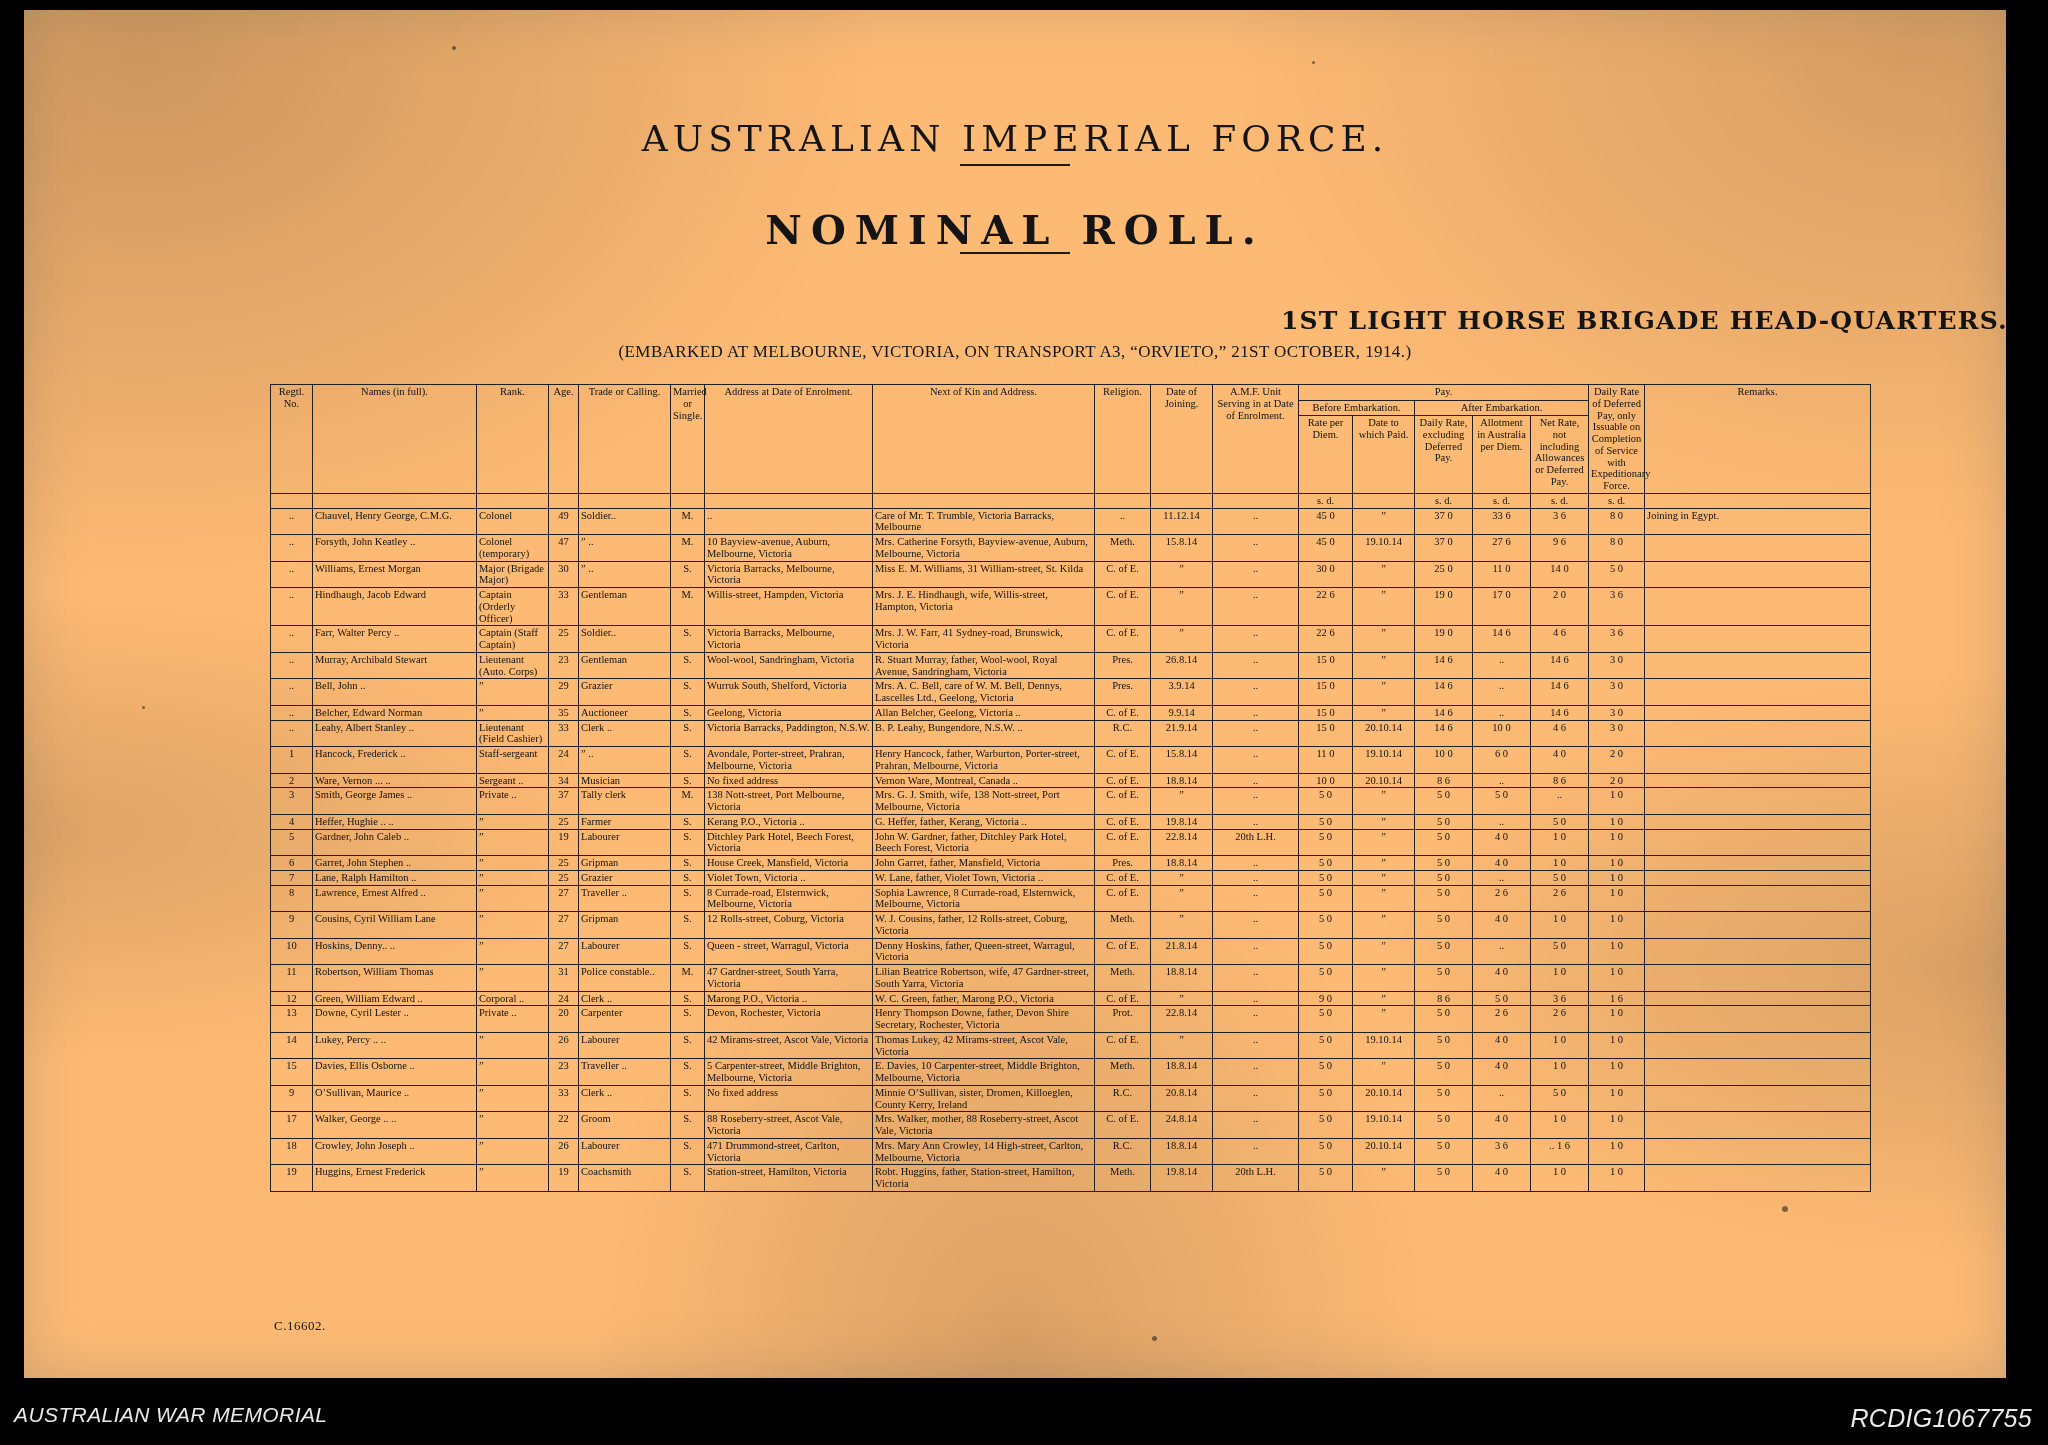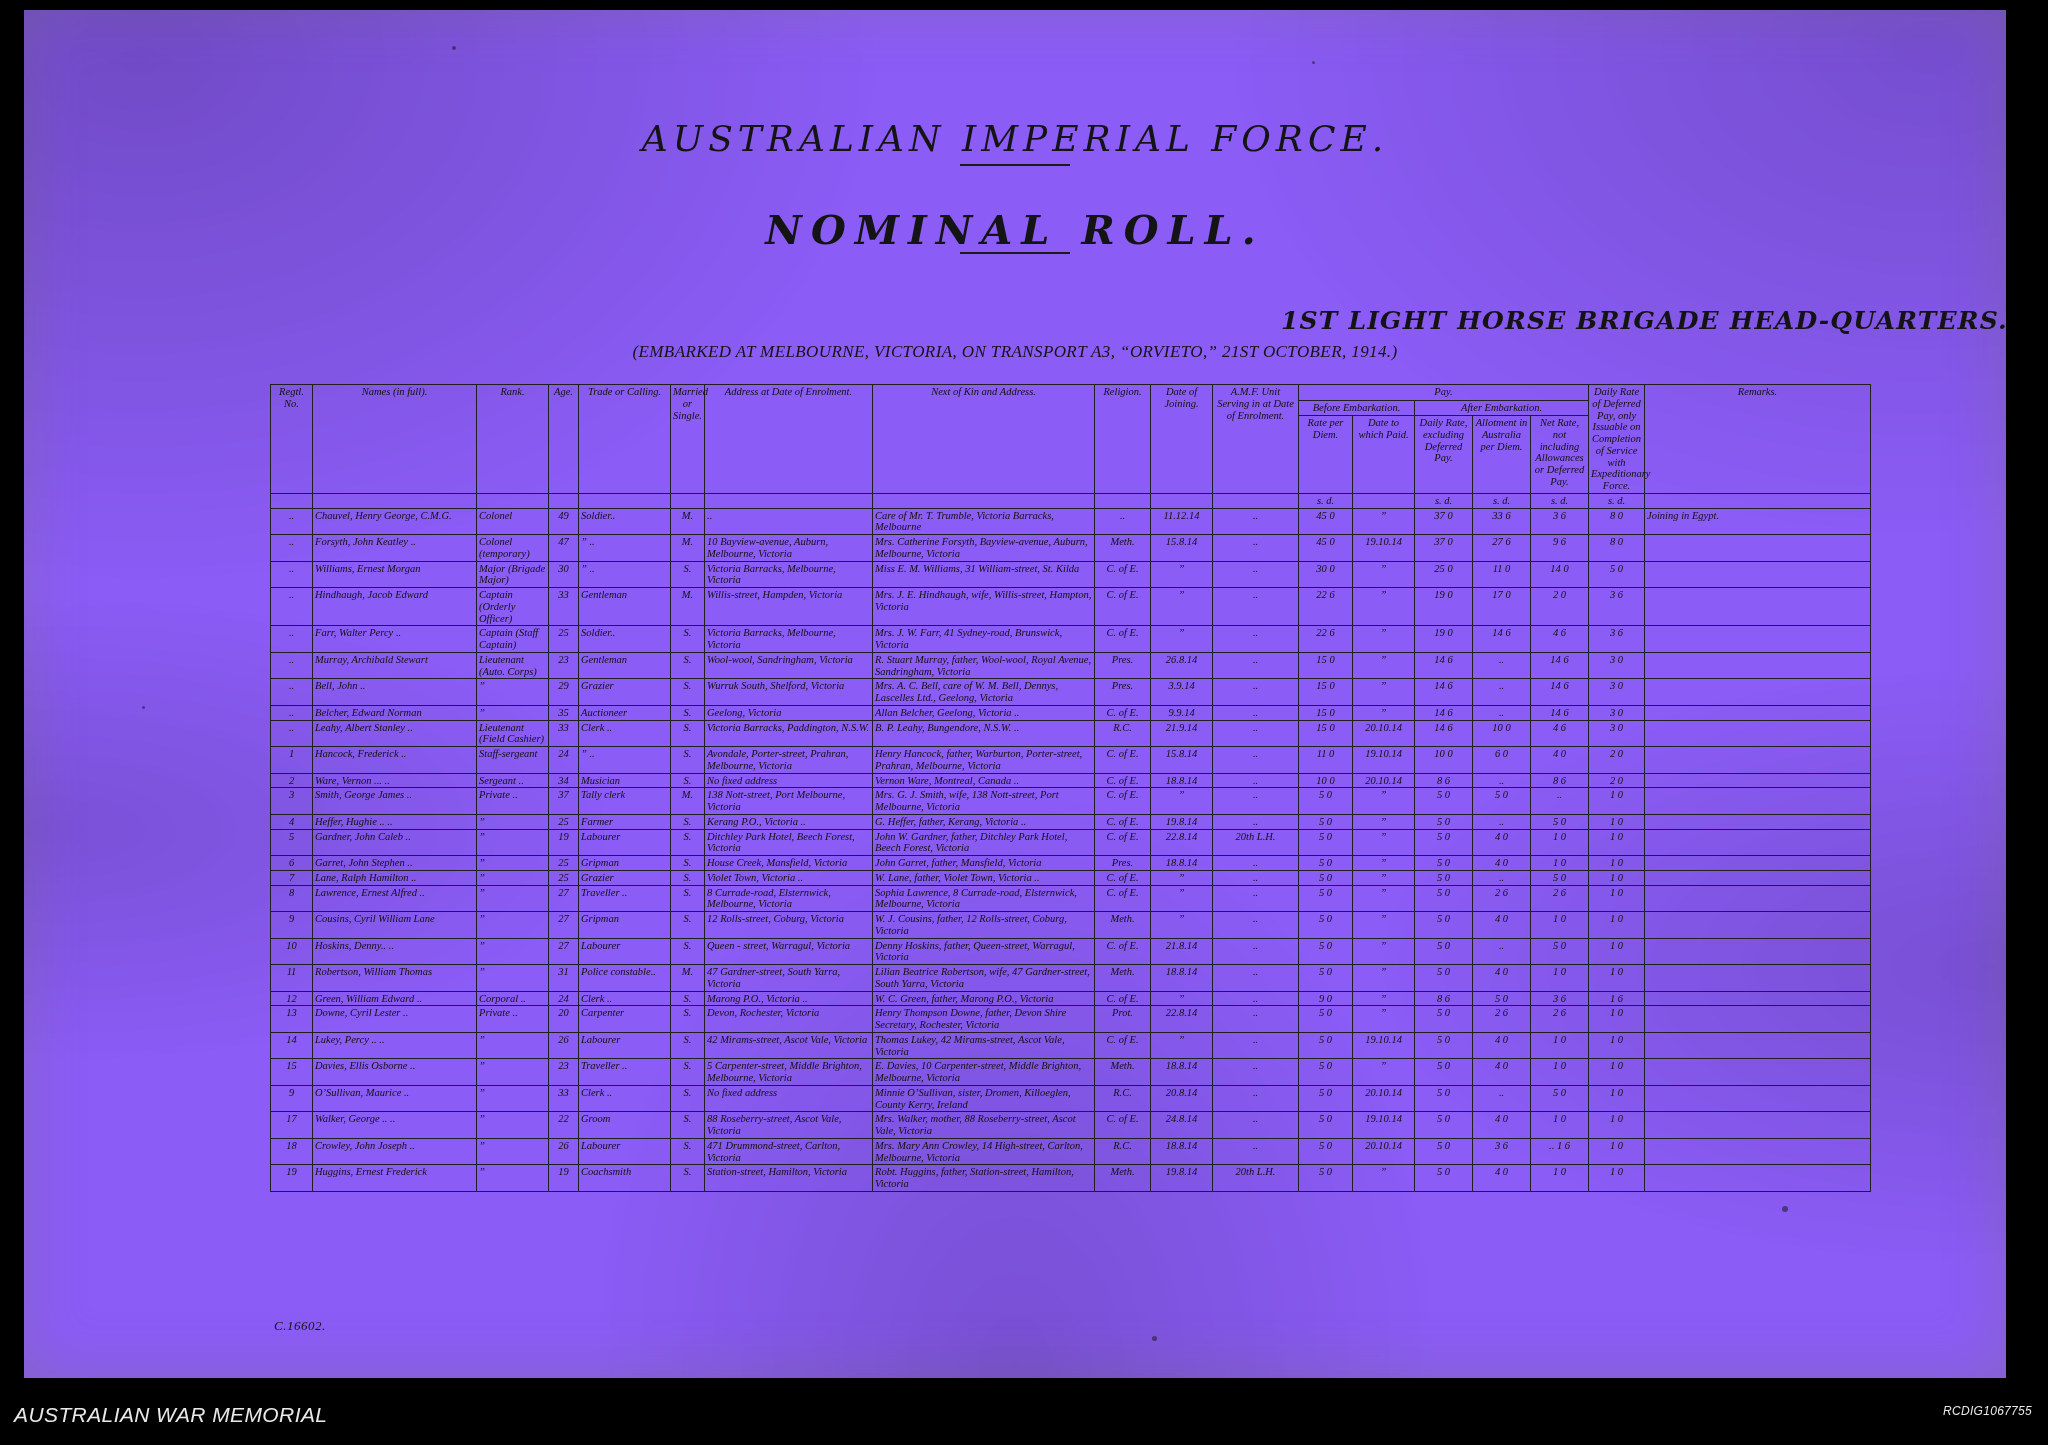--- a/index.html
+++ b/index.html
@@ -19,23 +19,22 @@
     height: 1445px;
     background: #111112;
   }
   
   #sheet {
     position: absolute;
     left: 22px;
     top: 6px;
     width: 1986px;
     height: 1372px;
-    background: #8b5cf6;
+    background: #fdba74;
     box-shadow: inset 0 0 60px rgba(120,115,105,0.35);
-    font-style: italic;
   }
   
   #sheet:before {
     content: "";
     position: absolute;
     inset: 0;
     pointer-events: none;
     background:
       radial-gradient(ellipse at 6% 4%, rgba(0,0,0,0.22), rgba(0,0,0,0) 28%),
       radial-gradient(ellipse at 96% 3%, rgba(0,0,0,0.18), rgba(0,0,0,0) 26%),
@@ -73,21 +72,21 @@
     top: 17px;
     font-family: "Liberation Sans", sans-serif;
     font-size: 21px;
     letter-spacing: .4px;
   }
   #footer-band .rcdig {
     position: absolute;
     right: 16px;
     top: 18px;
     font-family: "Liberation Sans", sans-serif;
-    font-size: 12px;
+    font-size: 25px;
     letter-spacing: .3px;
   }
 
   
   .doc-inner {
     position: absolute;
     left: 0; top: 0;
     width: 1986px; height: 1372px;
     color: #141414;
   }

